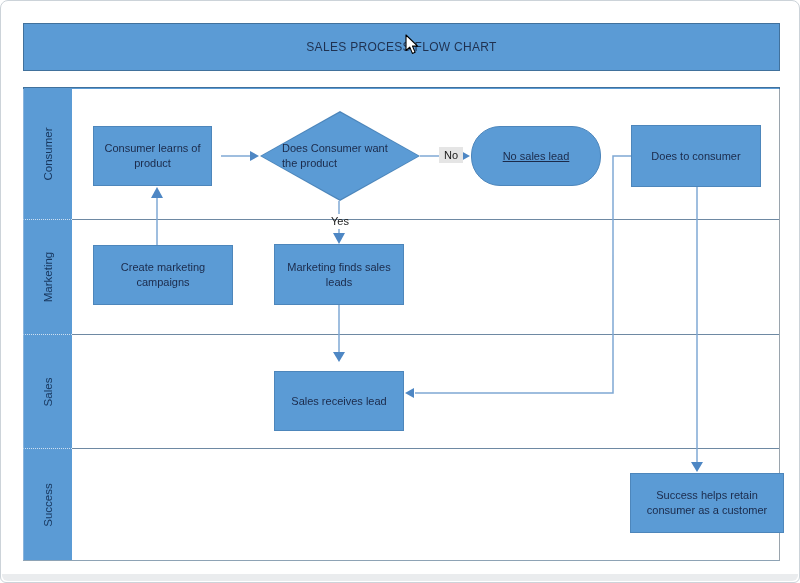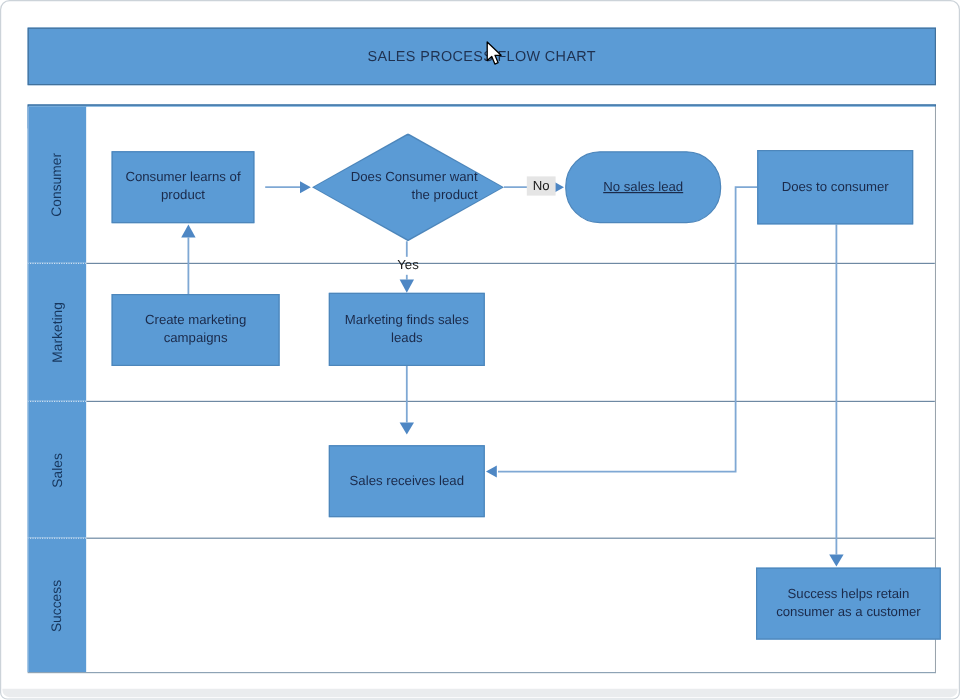--- a/index.html
+++ b/index.html
@@ -55,21 +55,21 @@
     clip-path:polygon(50% 0, 100% 50%, 50% 100%, 0 50%);
   }
   .diamond-inner {
     position:absolute; left:1.5px; top:1.5px; right:1.5px; bottom:1.5px;
     background:#5b9bd5;
     clip-path:polygon(50% 0, 100% 50%, 50% 100%, 0 50%);
   }
   .diamond-label {
     position:absolute; inset:0;
     display:flex; align-items:center; justify-content:center;
-    text-align:right; font-size:11px; line-height:1.32; color:#1b2a4a;
+    text-align:left; font-size:11px; line-height:1.32; color:#1b2a4a;
     padding:0 22px;
   }
   
   .edge-label {
     position:absolute; font-size:11px; color:#1a1a1a;
     display:flex; align-items:center; justify-content:center;
   }
   .edge-label.no { background:#e5e5e5; }
   
   .connector-layer, .cursor { position:absolute; pointer-events:none; }

